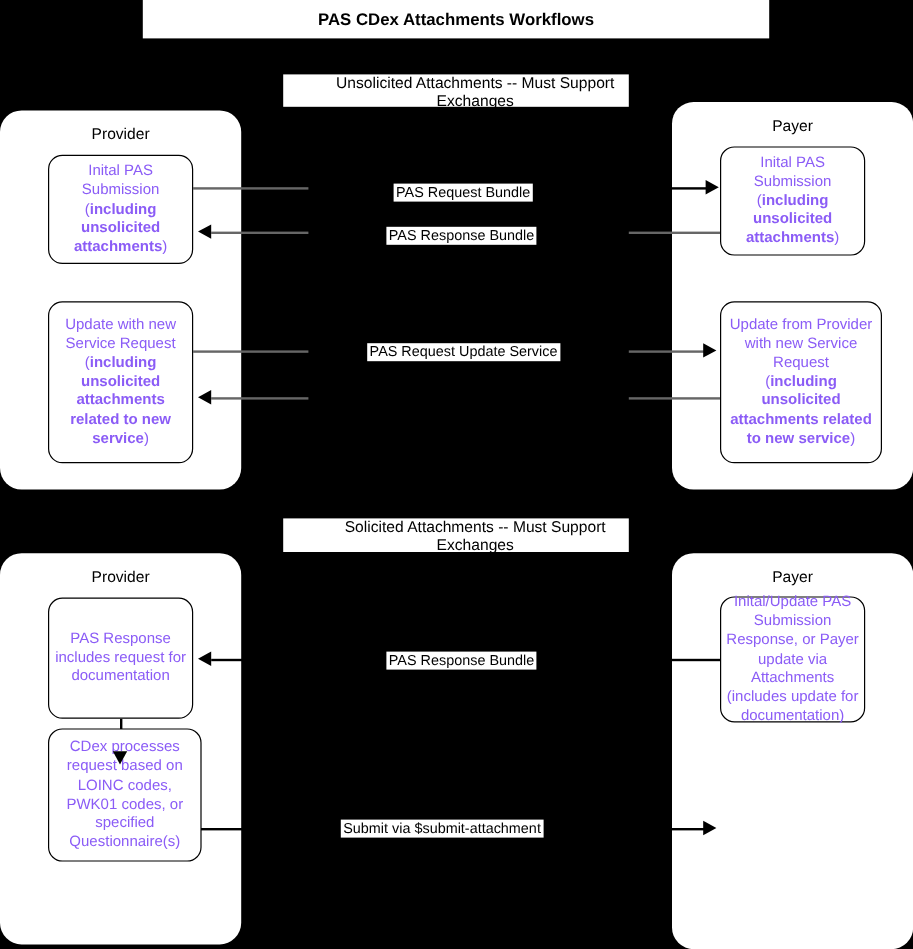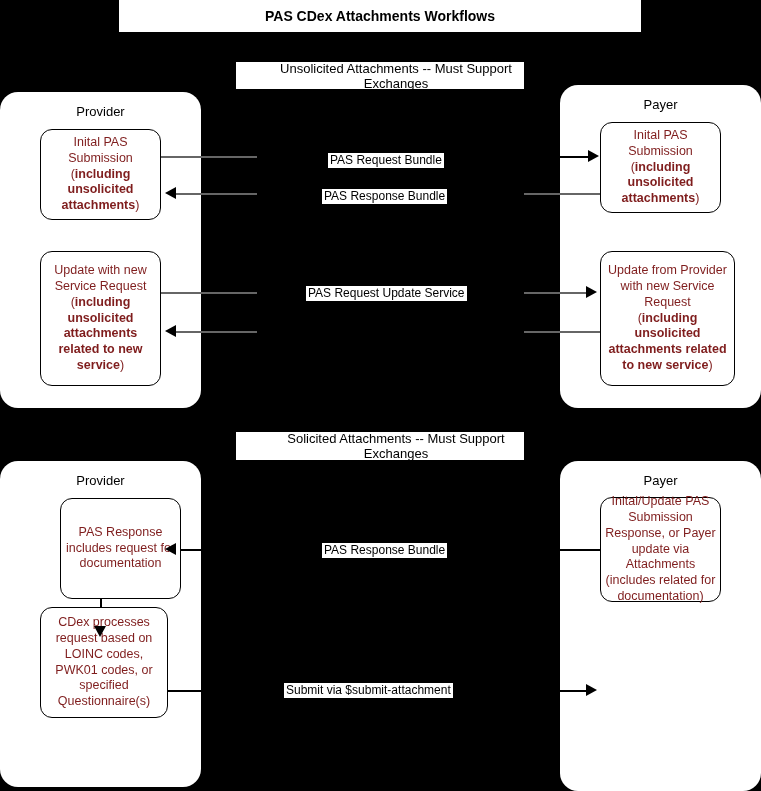--- a/index.html
+++ b/index.html
@@ -62,33 +62,33 @@
     background: #ffffff;
     border: 1px solid #000000;
     border-radius: 12px;
     box-sizing: border-box;
     display: flex;
     align-items: center;
     justify-content: center;
     text-align: center;
     font-size: 12.5px;
     line-height: 1.26;
-    color: #7f1d1d;
+    color: #8b5cf6;
     padding: 2px 3px;
     z-index: 3;
   }
   .task.thick { border-width: 2px; }
   .task b { font-weight: bold; }
 
   .t-prov1 { left: 40px;  top: 129px; width: 121px; height: 91px;  }
   .t-prov2 { left: 40px;  top: 251px; width: 121px; height: 135px; }
   .t-pay1  { left: 600px; top: 122px; width: 121px; height: 91px;  }
   .t-pay2  { left: 600px; top: 251px; width: 135px; height: 135px; }
 
-  .t-prov3 { left: 40px;  top: 498px; width: 121px; height: 101px; margin-left: 20px; }
+  .t-prov3 { left: 40px;  top: 498px; width: 121px; height: 101px; }
   .t-prov4 { left: 40px;  top: 607px; width: 128px; height: 111px; }
   .t-pay3  { left: 600px; top: 497px; width: 121px; height: 105px; overflow: visible; }
   .t-pay4  { left: 600px; top: 639px; width: 121px; height: 111px; font-weight: bold; }
 
   .t-pay3 .txt {
     white-space: nowrap;
     line-height: 1.26;
   }
 
   
@@ -234,21 +234,21 @@
 
   <div class="task t-prov4">CDex processes request based on LOINC codes, PWK01 codes, or specified Questionnaire(s)</div>
 
   <div class="task t-pay3">
     <div class="txt">
       <span>Inital/Update PAS</span><br>
       <span>Submission</span><br>
       <span>Response, or Payer</span><br>
       <span>update via</span><br>
       <span>Attachments</span><br>
-      <span>(includes related for</span><br>
+      <span>(includes update for</span><br>
       <span>documentation)</span>
     </div>
   </div>
 
 
   <div class="elabel" style="left:322px; top:543px;">PAS Response Bundle</div>
   <div class="elabel" style="left:284px; top:683px;">Submit via $submit-attachment</div>
 
 </div>
 

